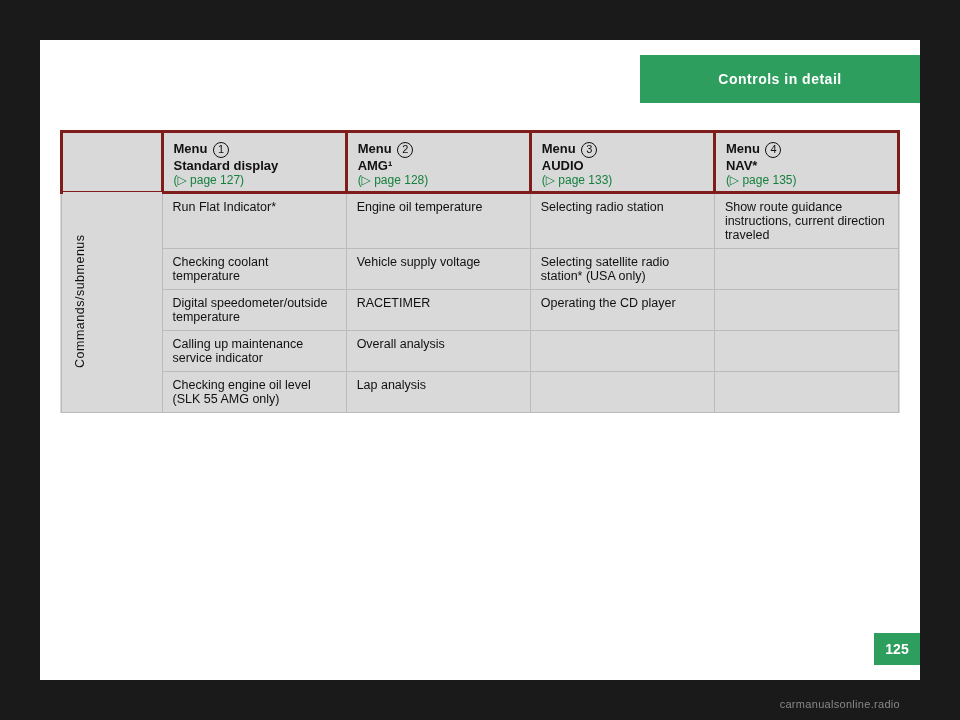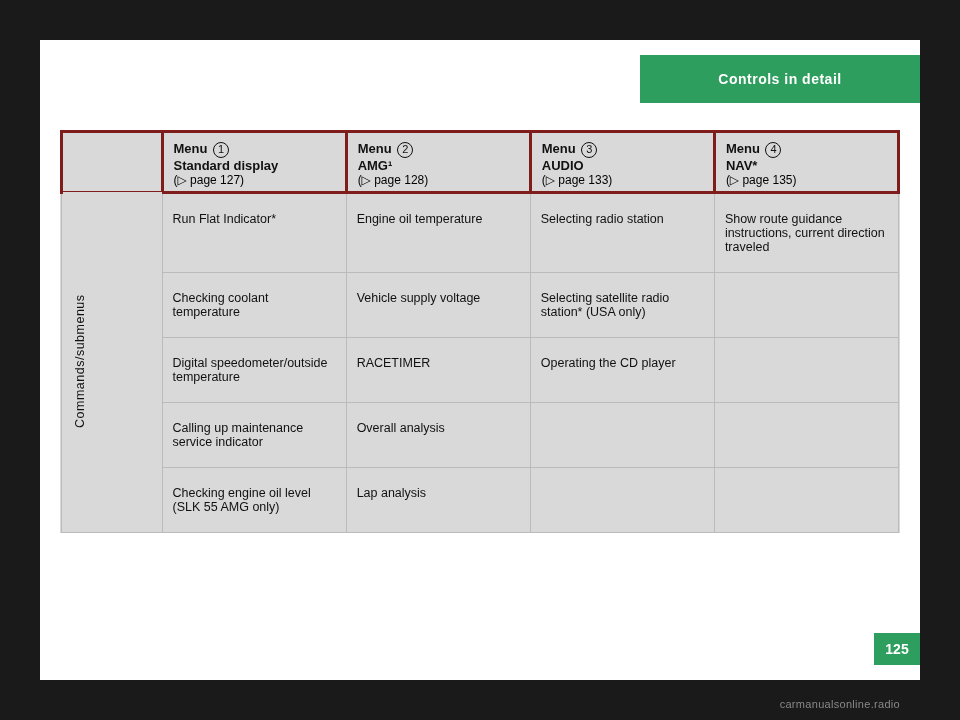--- a/index.html
+++ b/index.html
@@ -79,28 +79,28 @@
 
     .header-row .col-sublabel {
       font-weight: bold;
       font-size: 13px;
       color: #111;
       display: block;
     }
 
     .header-row .col-page {
       font-size: 12px;
-      color: #000000;
+      color: #15803d;
       display: block;
       font-weight: normal;
     }
 
     .data-row td {
       background-color: #d9d9d9;
-      padding: 18px 10px;
+      padding: 6px 10px;
       vertical-align: top;
       font-size: 12.5px;
       color: #111;
       border: 1px solid #bbbbbb;
     }
 
     .row-label-cell {
       background-color: #d9d9d9 !important;
       width: 30px;
       writing-mode: vertical-rl;

